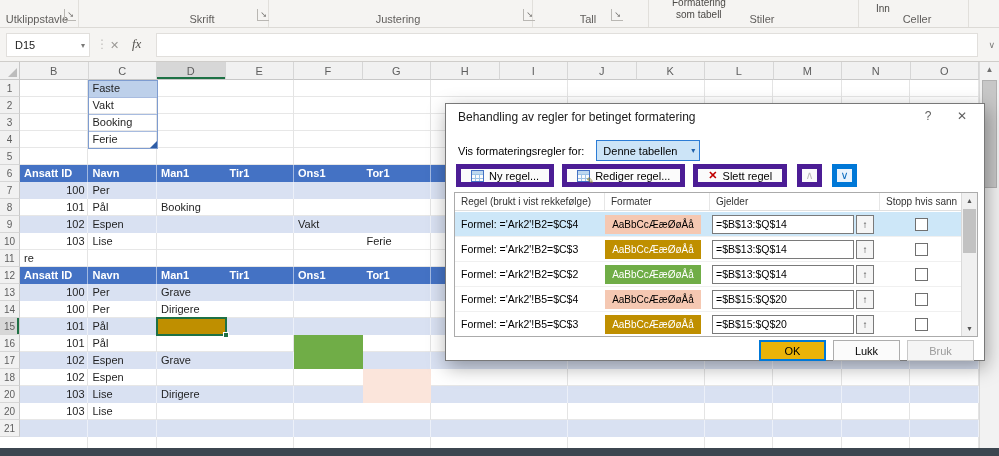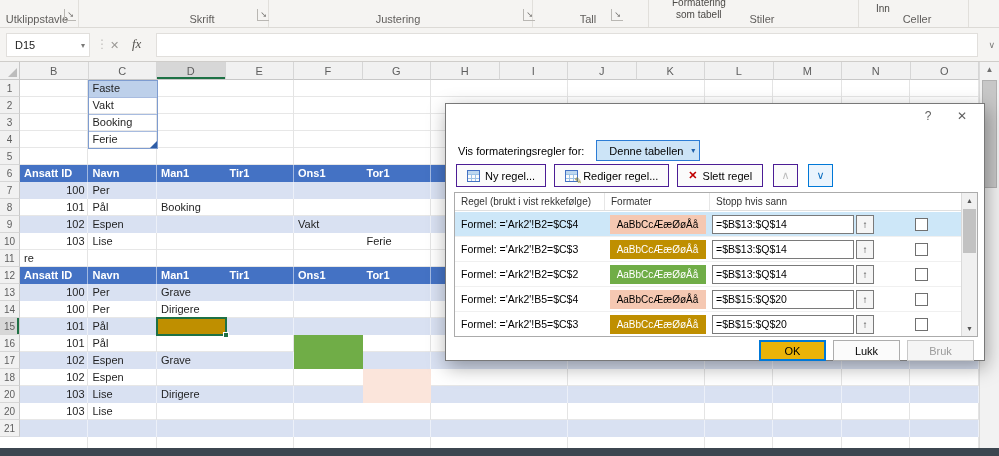--- a/index.html
+++ b/index.html
@@ -55,45 +55,45 @@
 
 .bottomstrip{position:absolute;left:0;top:448px;width:999px;height:8px;background:#3C4650}
 
 
 .dlg{position:absolute;left:445px;top:103px;width:540px;height:258px;background:#fff;border:1px solid #787878;box-shadow:2px 6px 18px rgba(0,0,0,.35);font-size:11px;z-index:40}
 .dlg-title{position:absolute;left:0;top:0;right:0;height:26px;display:flex;align-items:center;padding-left:12px;font-size:12px;color:#1A1A1A;background:#fff}
 .dlg-help{position:absolute;right:44px;top:5px;width:24px;text-align:center;font-size:12px;color:#5F5F5F;cursor:default}
 .dlg-close{position:absolute;right:8px;top:5px;width:28px;text-align:center;font-size:12px;color:#5F5F5F;cursor:default}
 .dlg-lblrow{position:absolute;left:12px;top:36px;height:21px;display:flex;align-items:center}
 .dlg-label{font-size:11px;color:#000}
-.combo{margin-left:12px;width:104px;height:21px;background:#CCE4F7;border:1px solid #2C7CD5;display:flex;align-items:center;padding:0 4px 0 12px;font-size:11px;color:#000}
+.combo{margin-left:12px;width:104px;height:21px;background:#CCE4F7;border:1px solid #2C7CD5;display:flex;align-items:center;padding:0 4px 0 6px;font-size:11px;color:#000}
 .combo-caret{margin-left:auto;font-size:8px;color:#1F5FA8}
 .dlg-toolbar{position:absolute;left:10px;top:60px;height:23px;display:flex;gap:8px;align-items:center}
-.dbtn{display:inline-flex;align-items:center;gap:5px;height:23px;padding:0 10px;background:#FBFBFB;border:1px solid #4c1d95;font-size:11px;font-family:inherit;color:#000}
+.dbtn{display:inline-flex;align-items:center;gap:5px;height:23px;padding:0 10px;background:#FBFBFB;border:5px solid #4c1d95;font-size:11px;font-family:inherit;color:#000}
 .dbtn.updn{width:25px;padding:0;justify-content:center;margin-left:2px}
 .dbtn.updn.disabled{color:#BDBDBD}
 .dbtn.updn.active{border-color:#0078D7;background:#EAF4FD;color:#0B6DBF}
 .ic-table{position:relative;width:13px;height:12px;border:1px solid #4472C4;flex:none;
  background:linear-gradient(#BDD7EE 0 3px,rgba(0,0,0,0) 3px),
  repeating-linear-gradient(to right,rgba(0,0,0,0) 0,rgba(0,0,0,0) 3px,#9DC3E6 3px,#9DC3E6 4px),
  repeating-linear-gradient(to bottom,rgba(0,0,0,0) 0,rgba(0,0,0,0) 3px,#9DC3E6 3px,#9DC3E6 4px)}
 .ic-pencil{position:absolute;right:-5px;bottom:-5px;font-size:9px;color:#8A7B1E}
 .ic-x{color:#C00000;font-weight:700;font-size:11px}
 .rulelist{position:absolute;left:8px;top:88px;width:524px;height:145px;border:1px solid #ABABAB;background:#fff}
 .rl-head{display:flex;height:18px;border-bottom:1px solid #E0E0E0;background:#fff}
 .rl-h{font-size:10px;color:#333;line-height:18px;padding-left:6px;border-right:1px solid #E6E6E6;white-space:nowrap;overflow:hidden}
 .rl-col-rule{width:150px}
 .rl-col-fmt{width:105px}
 .rl-col-app{width:170px}
 .rl-col-stop{width:82px;border-right:none}
 .rl-rows{position:absolute;left:0;top:19px;width:507px;bottom:0;overflow:hidden}
 .rl-row{display:flex;align-items:center;height:25px;border-bottom:1px solid #F0F0F0}
 .rl-row.sel{background:#CDE7F8}
 .rl-rule{width:150px;font-size:10.5px;padding-left:6px;white-space:nowrap;overflow:hidden;color:#000}
-.rl-fmtwrap{width:105px;display:flex;justify-content:center}
+.rl-fmtwrap{width:105px;display:flex;}
 .rl-sample{width:96px;height:19px;line-height:19px;text-align:center;font-size:10px;white-space:nowrap;overflow:hidden}
 .rl-app{width:170px;display:flex;align-items:center;padding-left:2px}
 .rl-appinput{width:142px;height:19px;line-height:17px;background:#fff;border:1px solid #7A7A7A;font-size:10.5px;padding:0 3px;white-space:nowrap;overflow:hidden}
 .rl-picker{width:18px;height:19px;margin-left:2px;border:1px solid #7A7A7A;background:#F5F5F5;text-align:center;line-height:17px;font-size:10px;color:#333}
 .rl-stop{width:82px;display:flex;justify-content:center}
 .rl-cb{width:13px;height:13px;border:1px solid #707070;background:#fff}
 .rl-scroll{position:absolute;right:0;top:0;bottom:0;width:16px;background:#F0F0F0;border-left:1px solid #DADADA}
 .rl-sup{height:15px;text-align:center;font-size:7px;line-height:15px;color:#555}
 .rl-sdn{position:absolute;bottom:0;left:0;right:0;height:15px;text-align:center;font-size:7px;line-height:15px;color:#555}
 .rl-sthumb{position:absolute;left:1px;top:16px;width:13px;height:44px;background:#C2C2C2}
@@ -252,20 +252,23 @@
         <div class="fillhandle" style="left: 202.5px; top: 252px; background-color: rgb(30, 113, 69);"></div>
       </div>
     </div>
 
   <div class="vscroll">
     <div class="vs-up">▲</div>
     <div class="vs-thumb"></div>
   </div>
 
   <div class="dlg">
+    <div class="dlg-title">
+      <span>Behandling av regler for betinget formatering</span>
+    </div>
     <span class="dlg-help">?</span>
     <span class="dlg-close">✕</span>
 
     <div class="dlg-lblrow">
       <span class="dlg-label">Vis formateringsregler for:</span>
       <div class="combo">
         <span>Denne tabellen</span>
         <span class="combo-caret">▾</span>
       </div>
     </div>
@@ -290,20 +293,21 @@
       </button>
       <button class="dbtn updn active">
         <span>∨</span>
       </button>
     </div>
 
     <div class="rulelist">
       <div class="rl-head">
         <span class="rl-h rl-col-rule">Regel (brukt i vist rekkefølge)</span>
         <span class="rl-h rl-col-fmt">Formater</span>
+        <span class="rl-h rl-col-app">Gjelder</span>
         <span class="rl-h rl-col-stop">Stopp hvis sann</span>
       </div>
       <div class="rl-rows" id="rl-rows">
           <div class="rl-row sel">
             <div class="rl-rule">Formel: ='Ark2'!B2=$C$4</div>
             <div class="rl-fmtwrap">
               <div class="rl-sample" style="background-color: rgb(245, 200, 178); color: rgb(0, 0, 0);">AaBbCcÆæØøÅå</div>
             </div>
             <div class="rl-app">
               <div class="rl-appinput">=$B$13:$Q$14</div>

